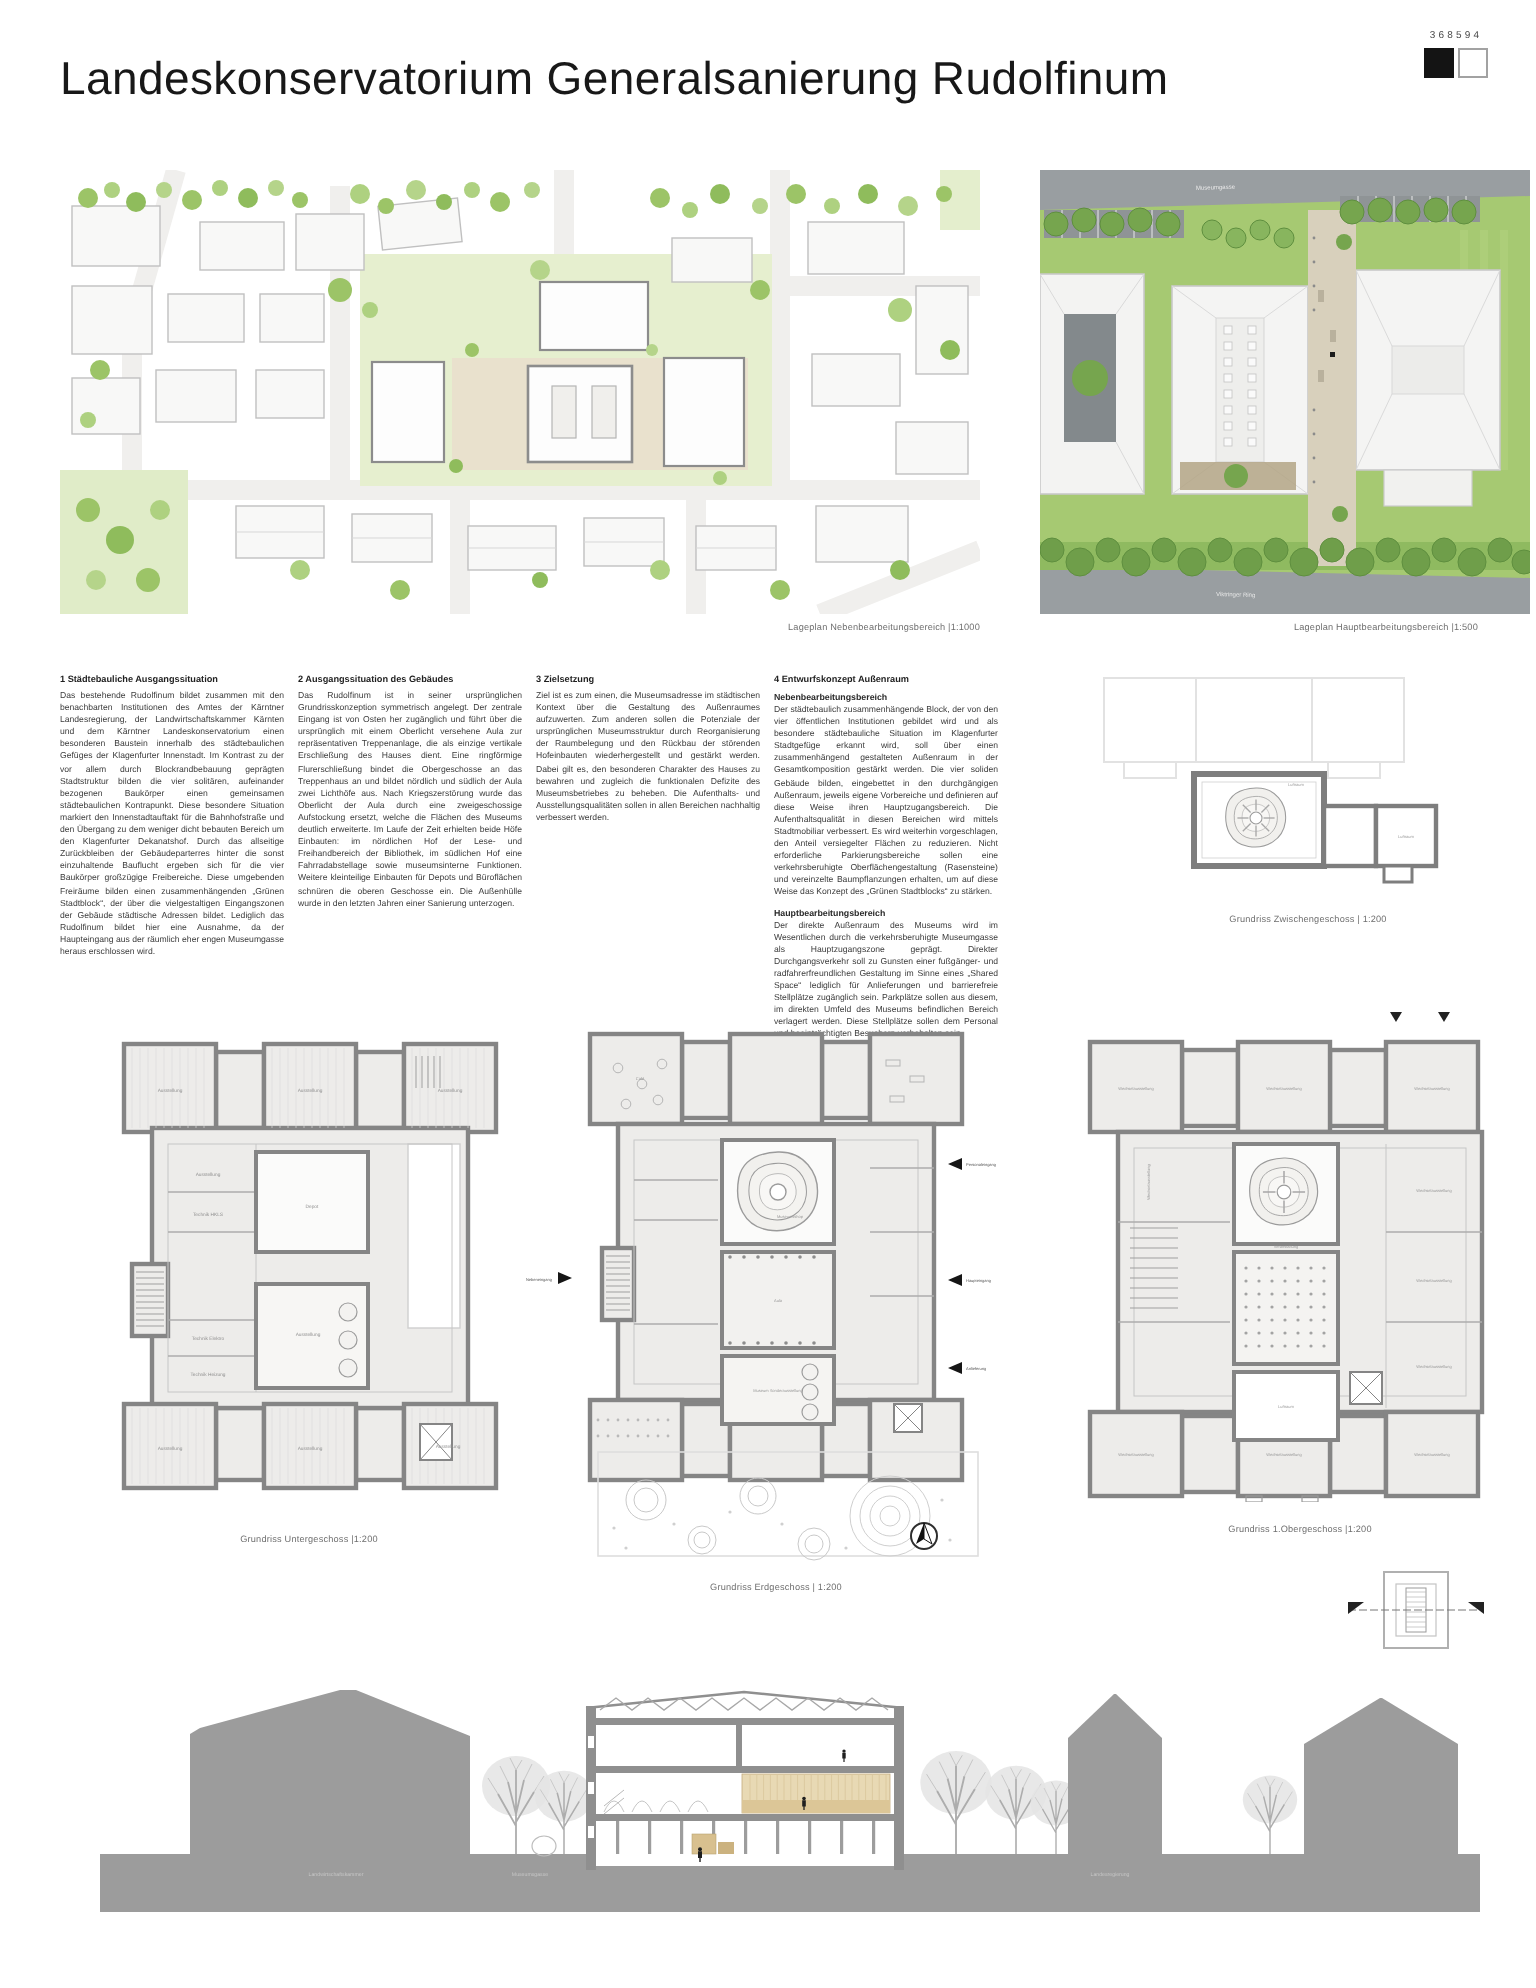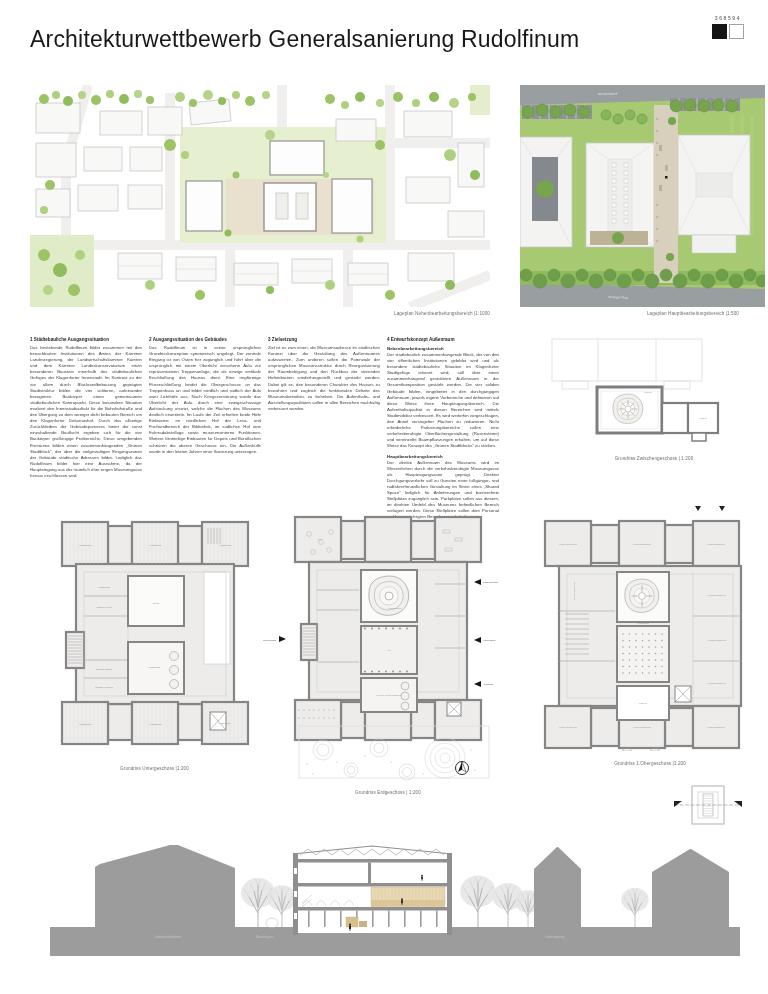--- a/index.html
+++ b/index.html
@@ -36,21 +36,21 @@
   .blobc{fill:#f1f0ed;stroke:#9b9b9b;stroke-width:.035;}
   .mass{fill:#9c9c9c;}
   .cutwall{fill:#8f8f8f;}
   .bld{fill:#f8f8f7;stroke:#c0c0c0;stroke-width:.7;}
 </style>
 </head>
 <body>
 
 <div class="board">
 
-  <h1 class="title">Architekturwettbewerb Generalsanierung Rudolfinum</h1>
+  <h1 class="title">Landeskonservatorium Generalsanierung Rudolfinum</h1>
   <div class="entry">
     <div class="entry-number">368594</div>
     <div class="entry-squares">
       <div class="sq sq-black"></div>
       <div class="sq sq-white"></div>
     </div>
   </div>
 
   <figure style="left:30px;top:85px;width:460px;height:222px;">
     <svg width="460" height="222" viewBox="0 0 460 222">

